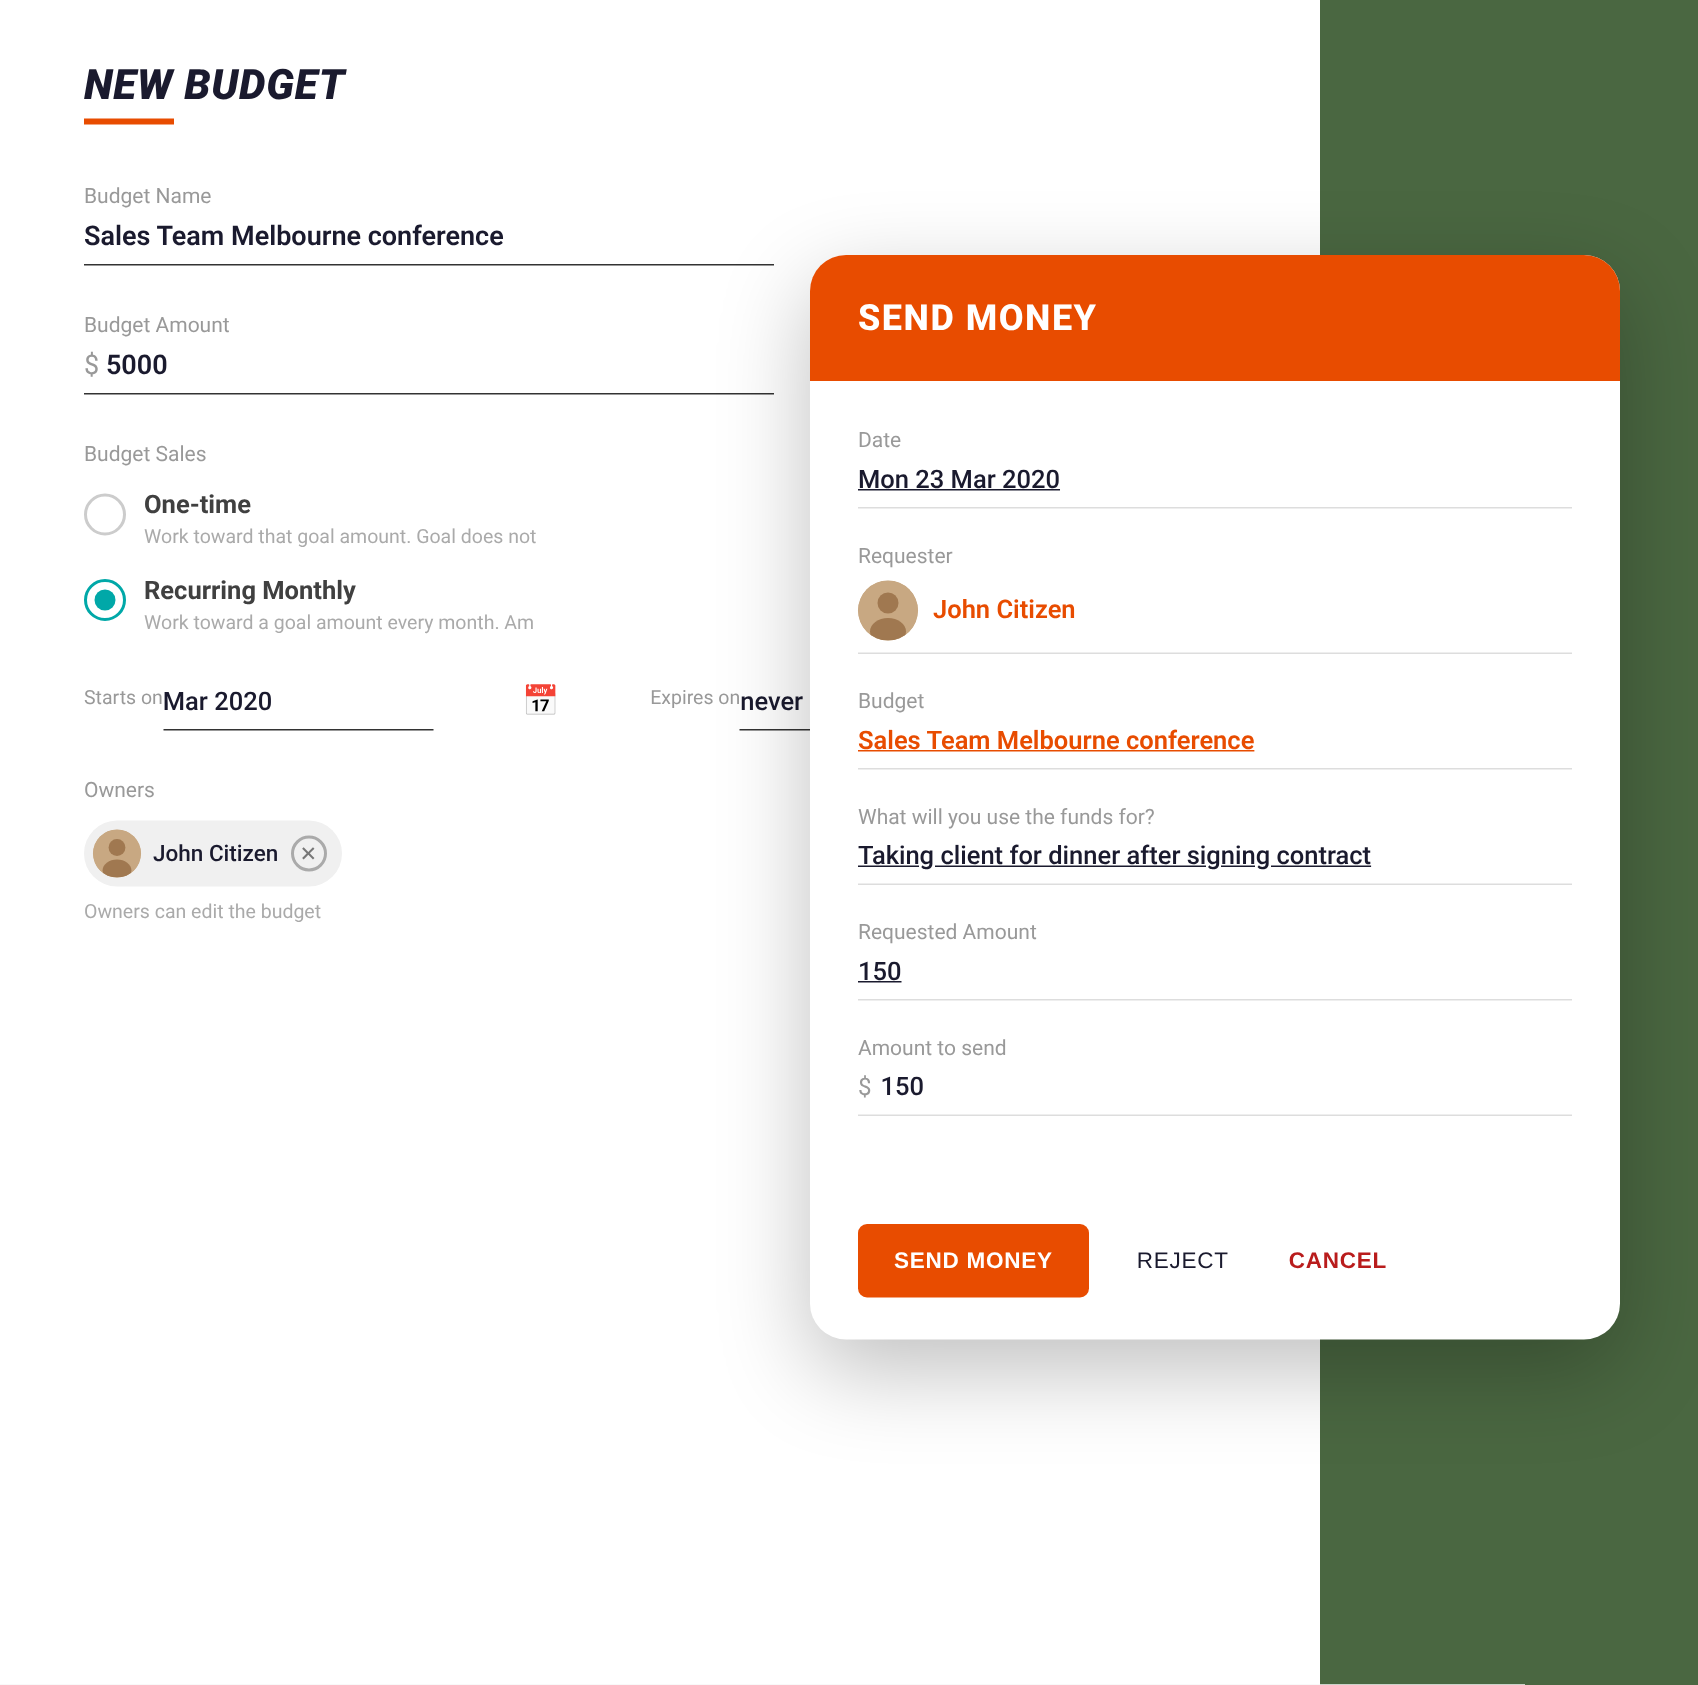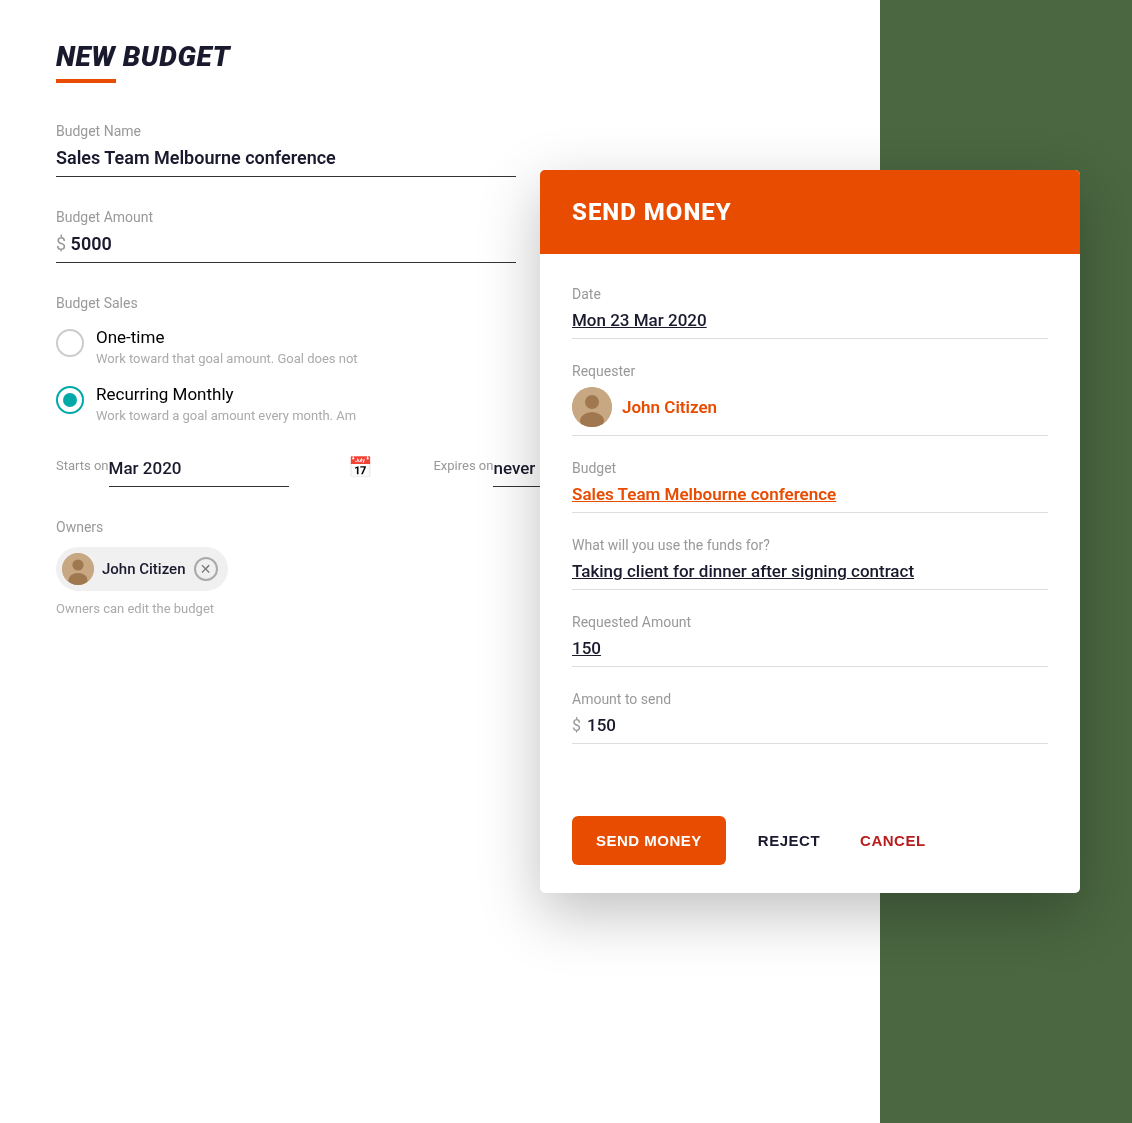--- a/index.html
+++ b/index.html
@@ -117,22 +117,22 @@
       content: '';
       width: 14px;
       height: 14px;
       border-radius: 50%;
       background: #00a8a8;
     }
 
     .radio-text-group {}
     .radio-title {
       font-size: 17px;
-      font-weight: 400;
-      color: #000000;
+      font-weight: 700;
+      color: #404040;
       margin-bottom: 4px;
     }
     .radio-desc {
       font-size: 13px;
       color: #aaa;
       max-width: 420px;
     }
 
     .dates-row {
       display: flex;
@@ -227,21 +227,21 @@
       color: #aaa;
     }
 
     
     .send-money-modal {
       position: absolute;
       top: 170px;
       left: 540px;
       width: 540px;
       background: #ffffff;
-      border-radius: 5px;
+      border-radius: 24px;
       box-shadow: 0 20px 60px rgba(0,0,0,0.25);
       overflow: hidden;
     }
 
     .modal-header {
       background: #e84c00;
       padding: 28px 32px;
     }
 
     .modal-title {
@@ -341,21 +341,21 @@
       border: none;
       border-radius: 6px;
       padding: 16px 24px;
       cursor: pointer;
     }
 
     .btn-reject {
       background: transparent;
       color: #1a1a2e;
       font-size: 15px;
-      font-weight: 700;
+      font-weight: 400;
       text-transform: uppercase;
       letter-spacing: 0.5px;
       border: none;
       cursor: pointer;
       padding: 16px 8px;
     }
 
     .btn-cancel {
       background: transparent;
       color: #b91c1c;

